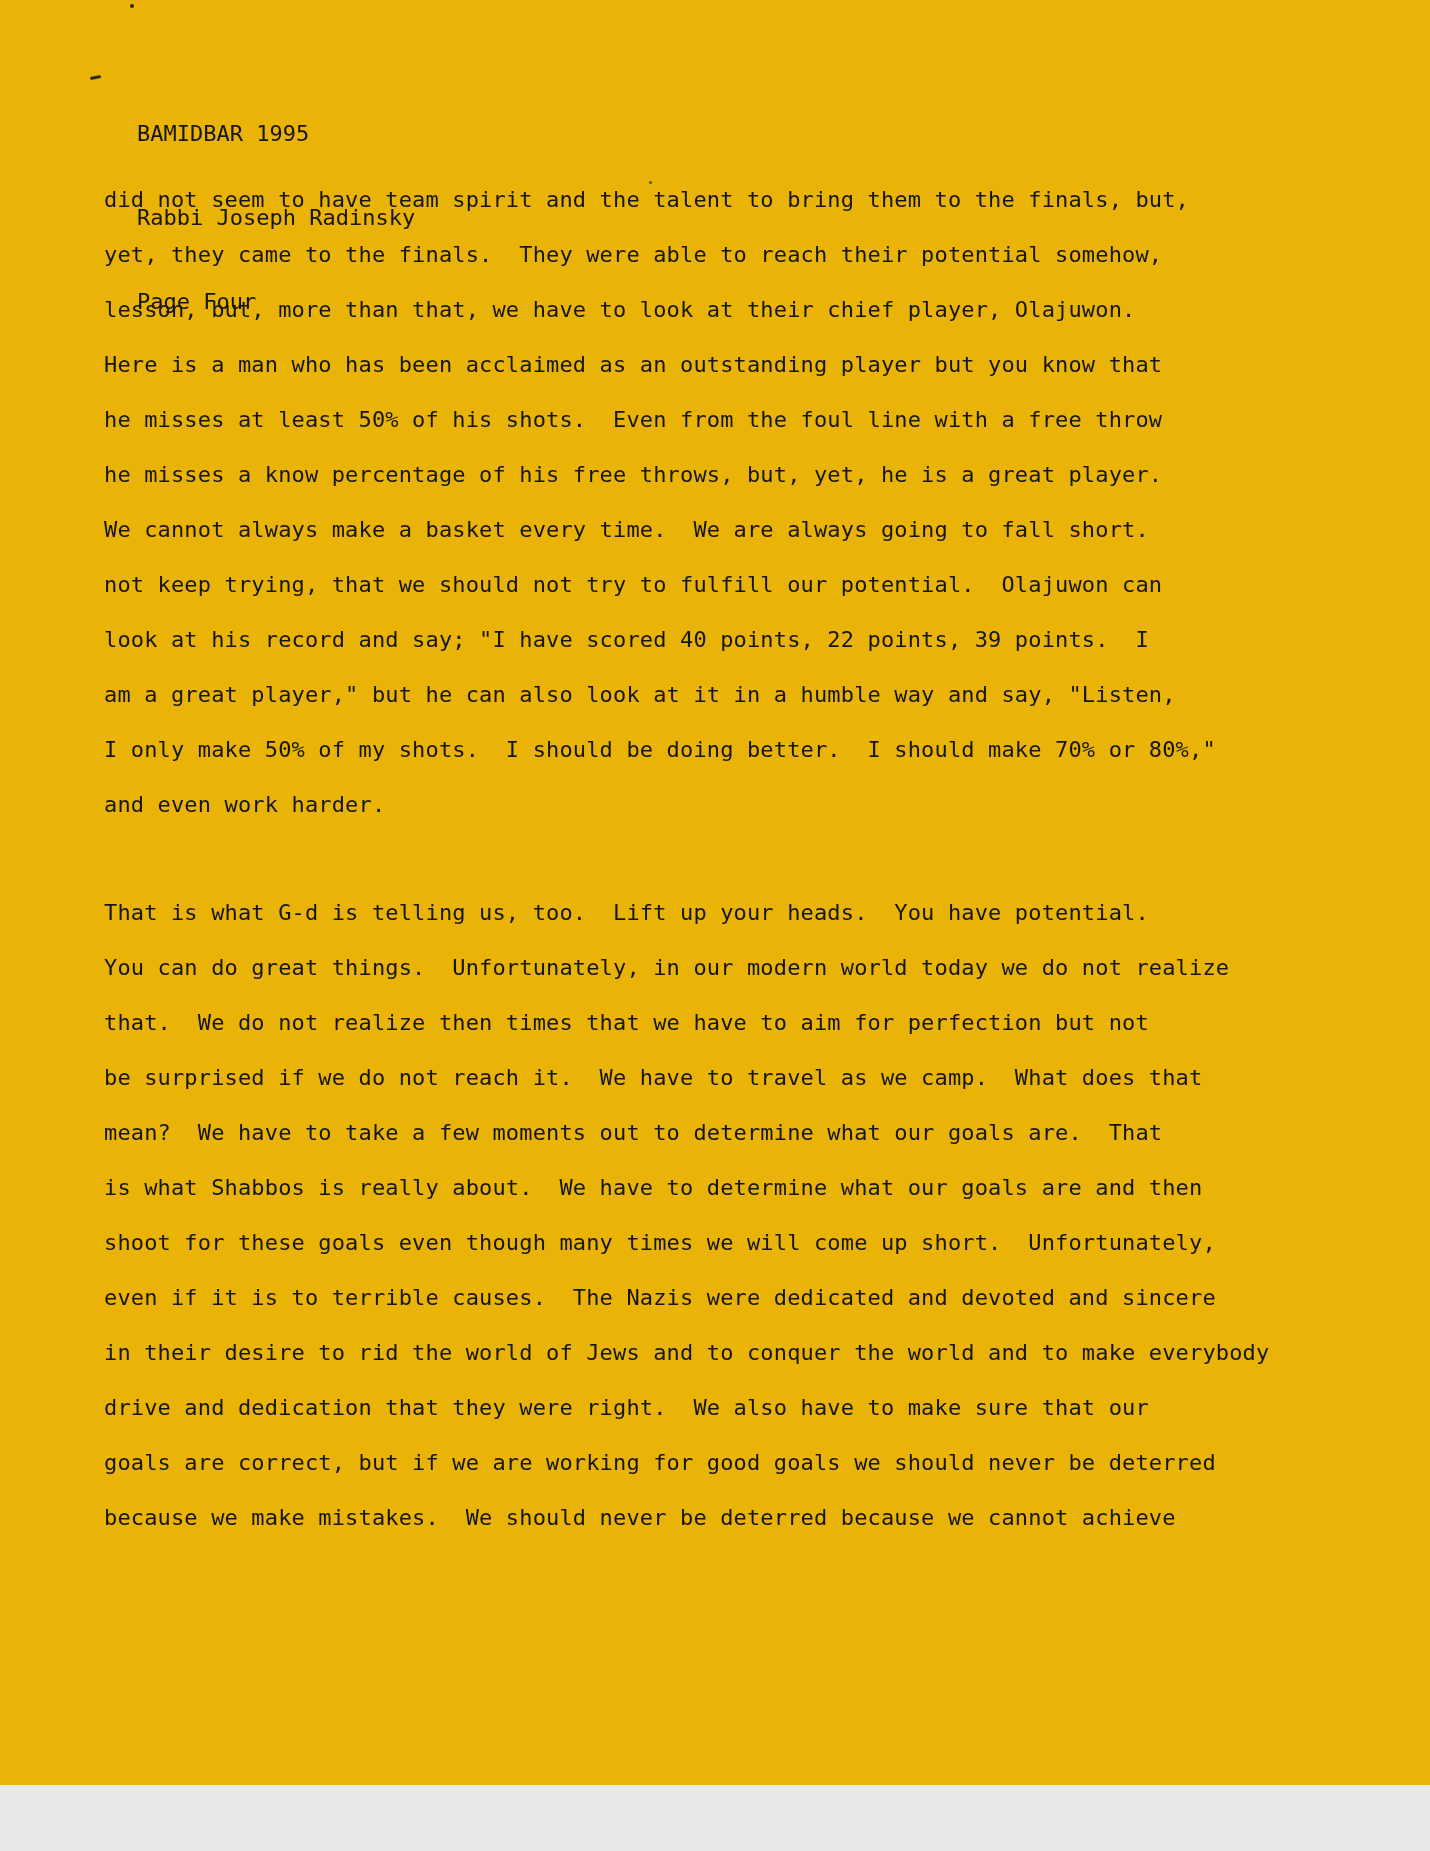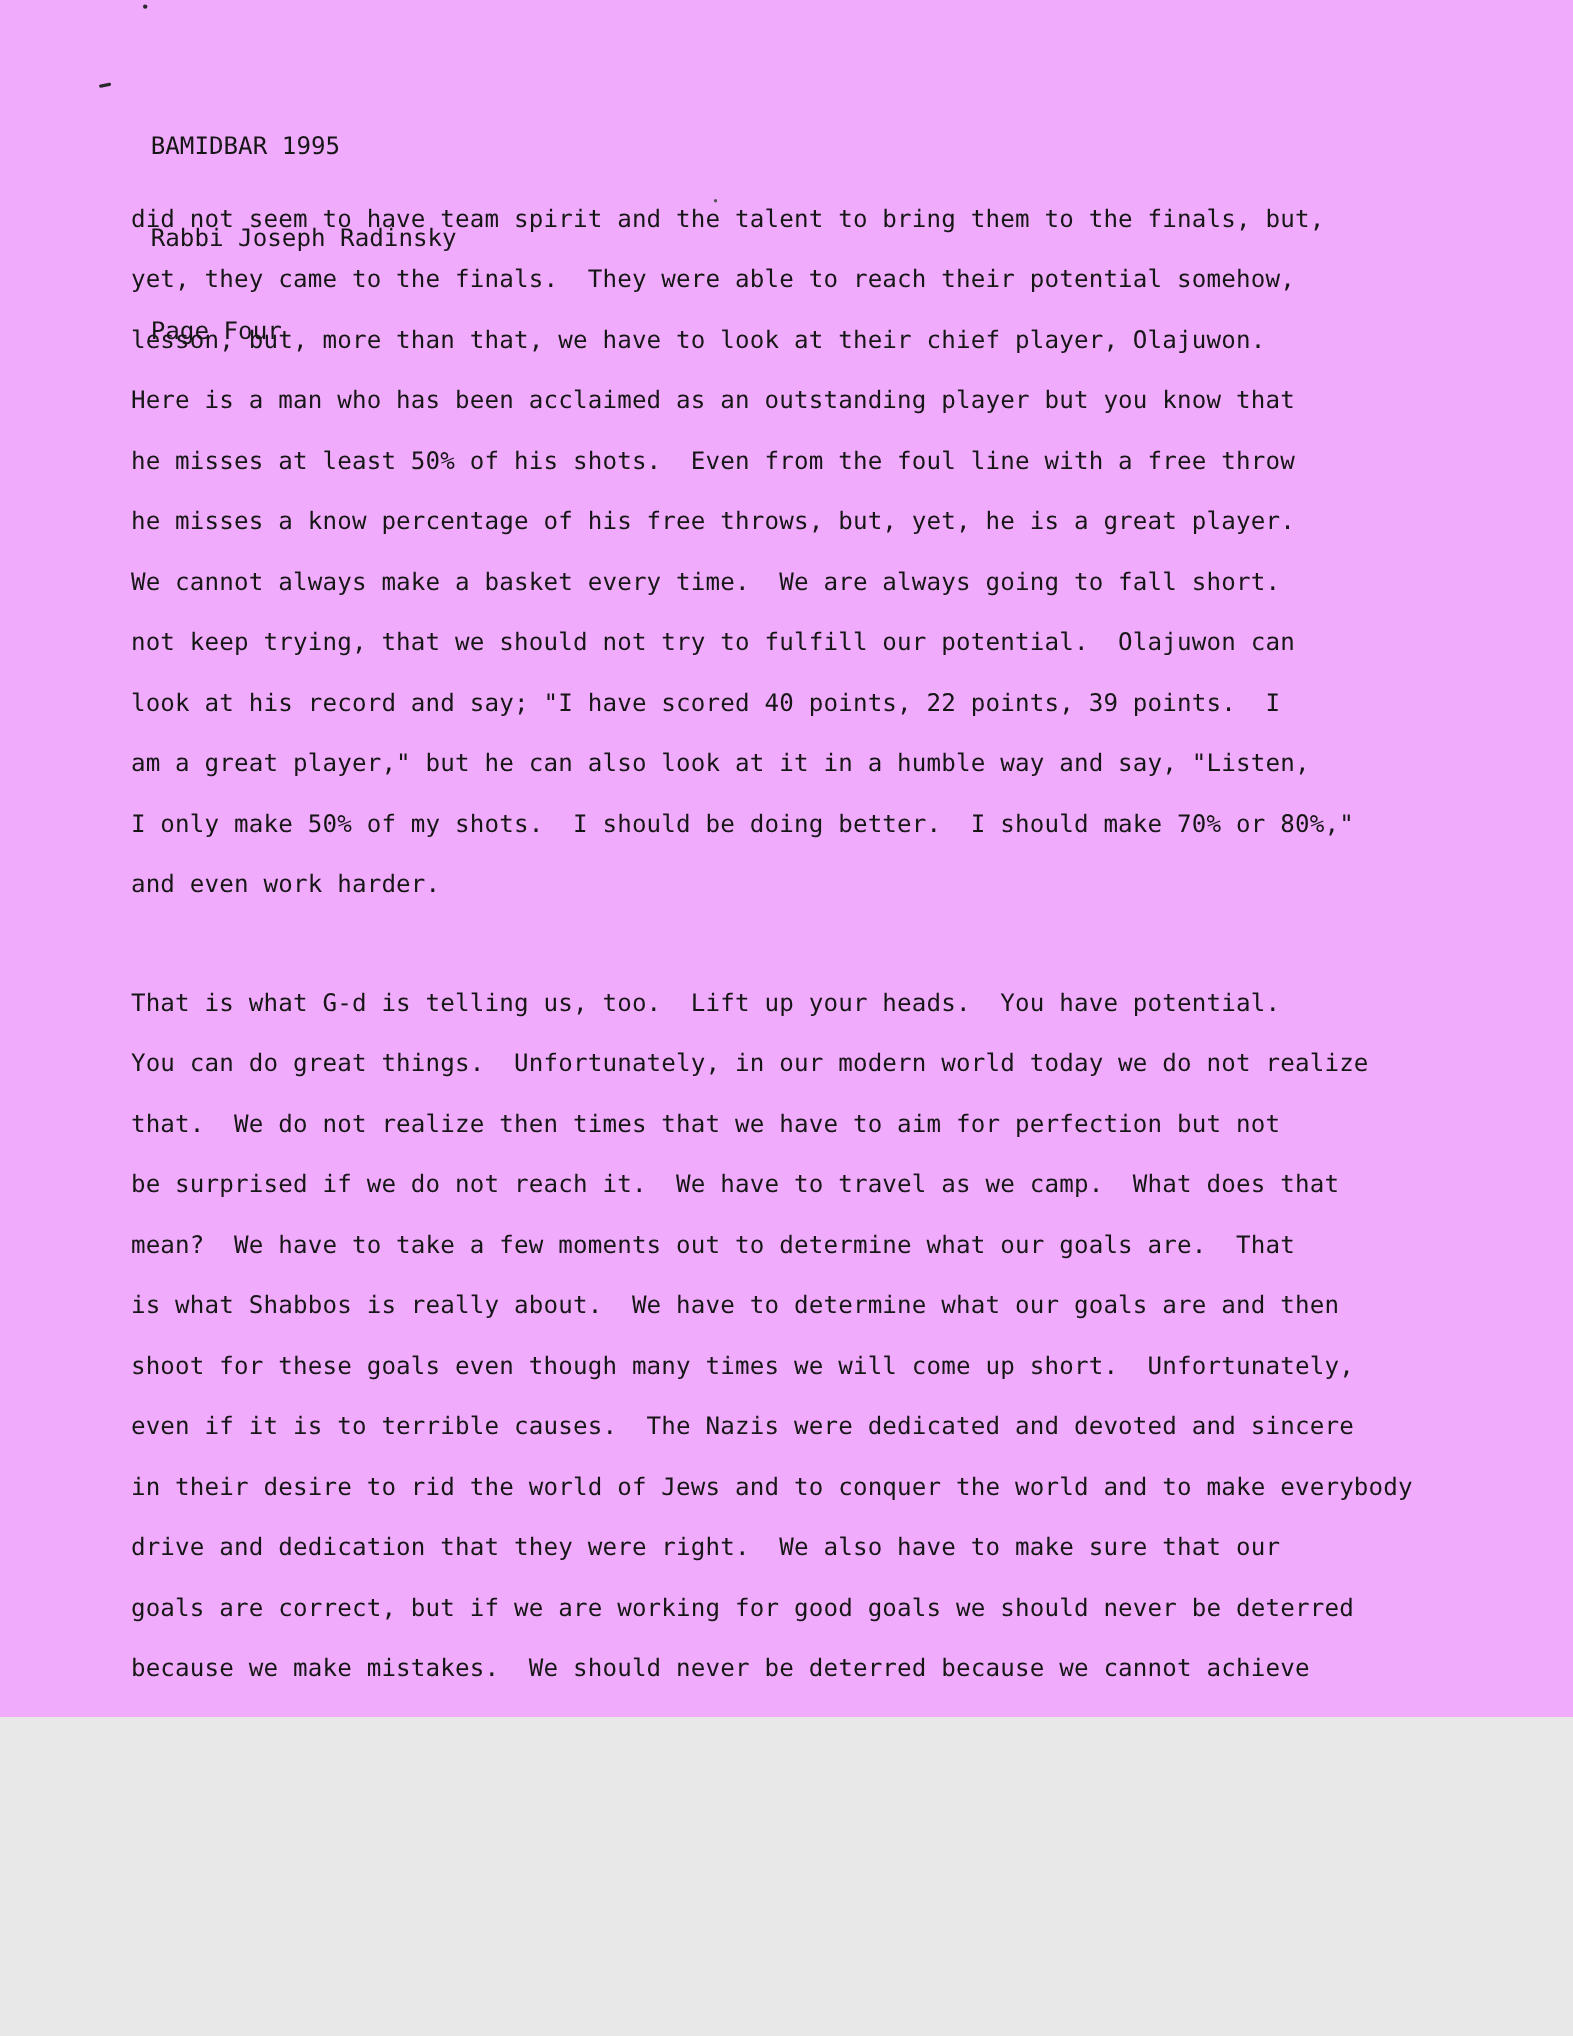--- a/index.html
+++ b/index.html
@@ -3,38 +3,38 @@
 <meta charset="utf-8">
 <style>
   html, body {
     margin: 0;
     padding: 0;
     background: #e8e8e8;
   }
   .page {
     position: relative;
     width: 1430px;
-    height: 1561px;
+    height: 1785px;
     margin: 0 auto;
-    background: #f0abfc;
+    background: #eab308;
     overflow: hidden;
     font-family: "DejaVu Sans Mono", "Liberation Mono", monospace;
     color: #161616;
   }
   .doc-header {
     position: absolute;
     left: 137px;
     top: 64px;
     font-size: 22px;
     line-height: 28px;
     white-space: pre;
   }
   .doc-body {
     position: absolute;
-    left: 119px;
+    left: 104px;
     top: 172px;
     font-size: 22px;
     line-height: 55px;
     letter-spacing: 0.15px;
   }
   .paragraph + .paragraph {
     margin-top: 53px;
   }
   .line {
     white-space: pre;

